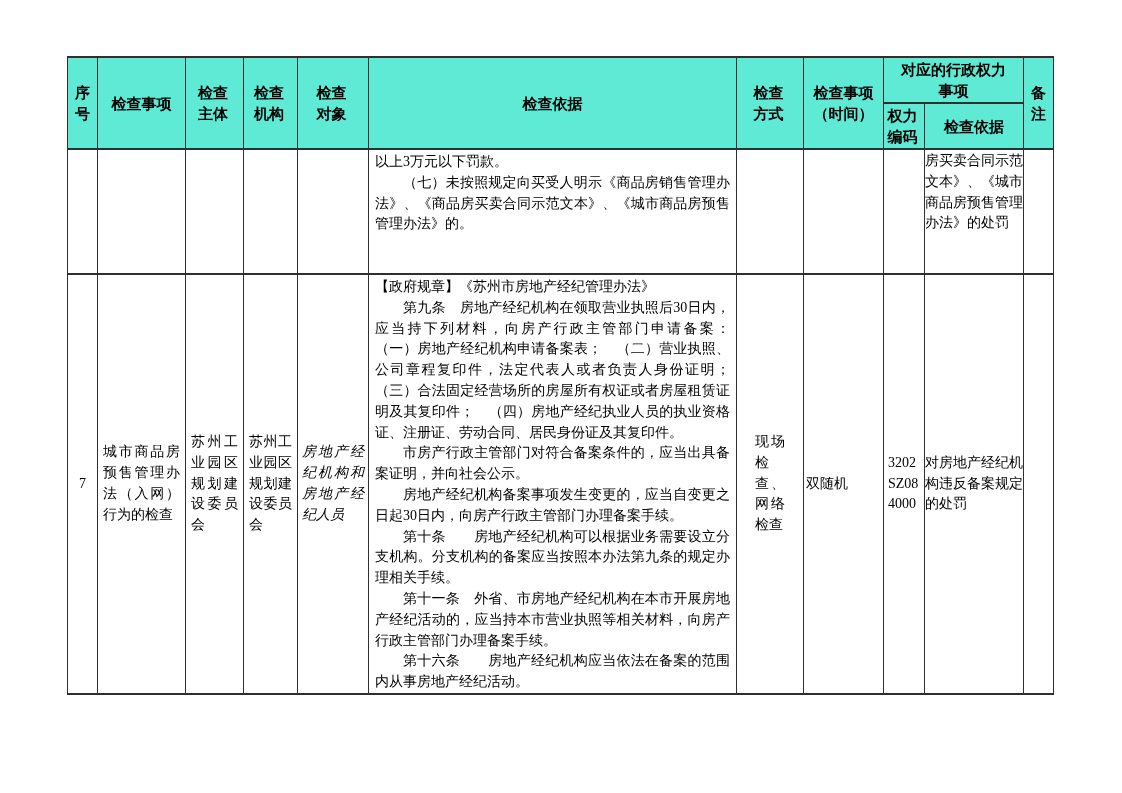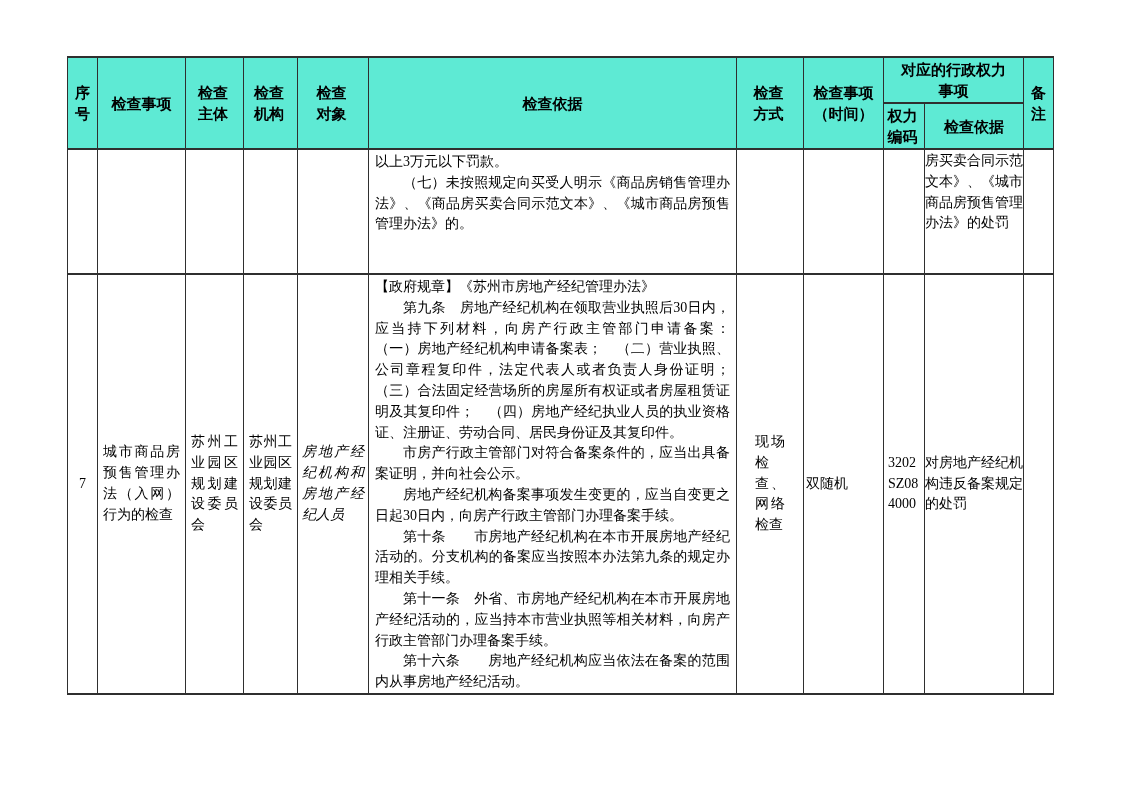--- a/index.html
+++ b/index.html
@@ -124,21 +124,21 @@
         <td class="c-seq">7</td>
         <td class="c-item">城市商品房预售管理办法（入网）行为的检查</td>
         <td class="c-subject">苏州工业园区规划建设委员会</td>
         <td class="c-agency">苏州工业园区规划建设委员会</td>
         <td class="c-target">房地产经纪机构和房地产经纪人员</td>
         <td class="c-basis">
           <p>【政府规章】《苏州市房地产经纪管理办法》</p>
           <p>第九条　房地产经纪机构在领取营业执照后30日内，应当持下列材料，向房产行政主管部门申请备案：　（一）房地产经纪机构申请备案表；　（二）营业执照、公司章程复印件，法定代表人或者负责人身份证明；（三）合法固定经营场所的房屋所有权证或者房屋租赁证明及其复印件；　（四）房地产经纪执业人员的执业资格证、注册证、劳动合同、居民身份证及其复印件。</p>
           <p>市房产行政主管部门对符合备案条件的，应当出具备案证明，并向社会公示。</p>
           <p>房地产经纪机构备案事项发生变更的，应当自变更之日起30日内，向房产行政主管部门办理备案手续。</p>
-          <p>第十条　　市房地产经纪机构在本市开展房地产经纪活动的。分支机构的备案应当按照本办法第九条的规定办理相关手续。</p>
+          <p>第十条　　房地产经纪机构可以根据业务需要设立分支机构。分支机构的备案应当按照本办法第九条的规定办理相关手续。</p>
           <p>第十一条　外省、市房地产经纪机构在本市开展房地产经纪活动的，应当持本市营业执照等相关材料，向房产行政主管部门办理备案手续。</p>
           <p>第十六条　　房地产经纪机构应当依法在备案的范围内从事房地产经纪活动。</p>
         </td>
         <td class="c-method">现场检查、网络检查</td>
         <td class="c-freq">双随机</td>
         <td class="c-pcode">3202SZ084000</td>
         <td class="c-pname">对房地产经纪机构违反备案规定的处罚</td>
         <td class="c-remark"></td>
       </tr>
     </tbody>

